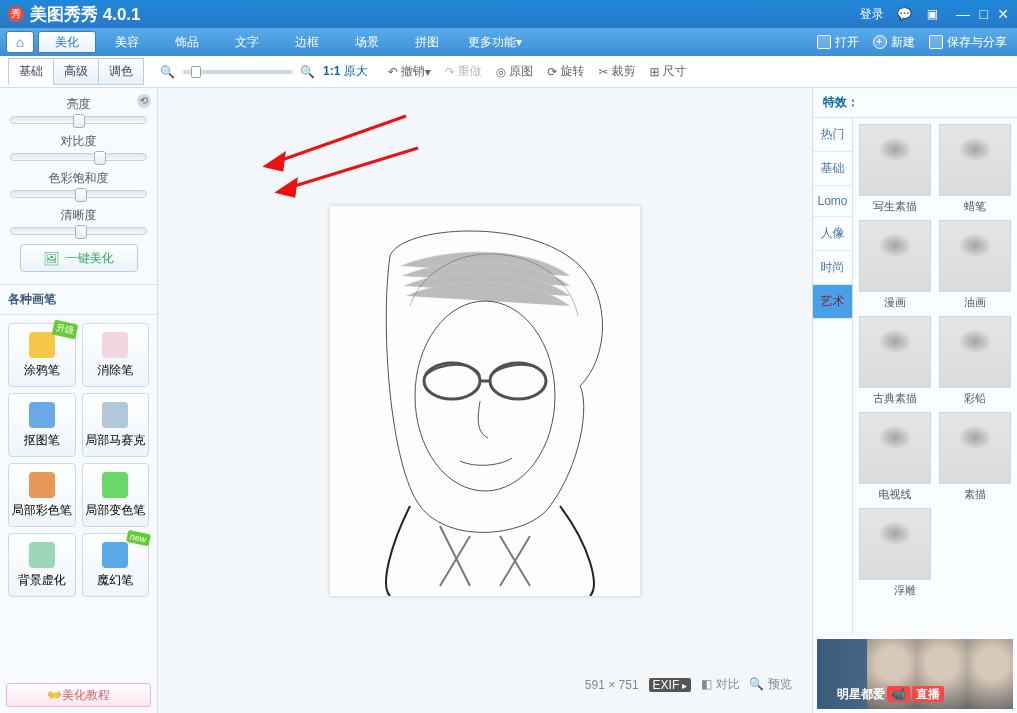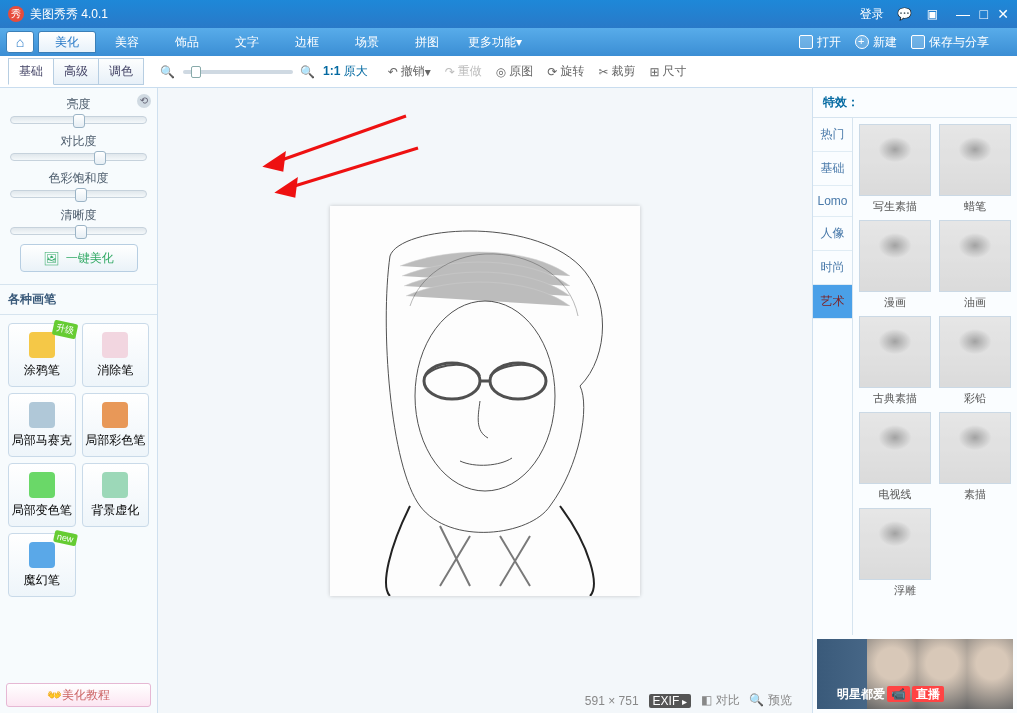--- a/index.html
+++ b/index.html
@@ -1,31 +1,31 @@
 <!DOCTYPE html>
 <html><head>
 <meta charset="utf-8">
 <style>
 * { margin: 0; padding: 0; box-sizing: border-box; font-family: "Microsoft YaHei", Arial, sans-serif; font-size: 12px; }
 body { width: 1017px; height: 713px; background: #fff; overflow: hidden; }
 
 .titlebar { height: 28px; background: linear-gradient(#1e88d8, #2979c8); display: flex; align-items: center; padding: 0 8px; color: #fff; }
 .titlebar .logo { width: 16px; height: 16px; background: #e74c3c; border-radius: 50%; display: flex; align-items: center; justify-content: center; font-size: 10px; color:#fff; margin-right: 6px; }
-.titlebar .title { font-size: 12px; font-weight: normal; flex: 0 0 auto; }
+.titlebar .title { font-size: 17px; font-weight: bold; flex: 0 0 auto; }
 .titlebar .spacer { flex: 1; }
 .titlebar .tbtn { margin-left: 14px; cursor: pointer; display:flex; align-items:center; }
 .titlebar .winbtns span { margin-left: 6px; cursor:pointer; font-size:14px;}
 
 .menubar { height: 28px; background: linear-gradient(#58acea,#3b8ed4); display: flex; align-items: center; padding-left: 6px; }
 .menubar .home { width: 28px; height: 22px; background:#fff; border:1px solid #3a7fb8; border-radius:3px; display:flex; align-items:center; justify-content:center; color:#2a7bc8; font-size:14px; margin-right:4px; cursor:pointer;}
 .menubar .mtab { height: 22px; padding: 0 16px; color:#fff; display:flex; align-items:center; border:1px solid transparent; border-radius:3px 3px 0 0; margin-right:2px; cursor:pointer;}
 .menubar .mtab.active { background: linear-gradient(#fff,#e8f2fa); color:#2a7bc8; border-color:#3a7fb8;}
 .menubar .more { color:#fff; padding:0 10px; display:flex; align-items:center; cursor:pointer;}
 .menubar .mspacer { flex:1; }
-.menubar .ractions { display:flex; align-items:flex-start; padding-right:28px; }
+.menubar .ractions { display:flex; align-items:flex-start; padding-right:10px; }
 .menubar .ractions .ra { color:#fff; display:flex; align-items:center; margin-left:14px; cursor:pointer; }
 .menubar .ractions .ra .icn { margin-right:4px; display:inline-block; width:14px; height:14px; }
 .icn-open { background:#fff3; border:1px solid #fff; border-radius:2px;}
 .icn-new { background:#fff3; border-radius:50%; border:1px solid #fff; position:relative;}
 .icn-new::after{content:"+"; position:absolute; top:-1px; left:2px; color:#fff; font-size:11px;}
 .icn-save { background:#fff3; border:1px solid #fff; border-radius:2px;}
 
 .toprow { height: 32px; border-bottom:1px solid #c9ddef; display:flex; align-items:center; }
 .subtabs { display:flex; margin-left:8px; }
 .subtabs .st { padding:4px 10px; border:1px solid #b7cee2; background:linear-gradient(#fdfefe,#e7f0f8); color:#446; cursor:pointer; margin-right:-1px;}
@@ -55,21 +55,21 @@
 .brushtitle { padding:6px 8px; color:#3a5a7a; font-weight:bold; border-bottom:1px solid #d6e4ef;}
 .brushgrid { display:grid; grid-template-columns: 1fr 1fr; gap:6px; padding:8px; }
 .brushbtn { height:64px; border:1px solid #c9dae9; border-radius:4px; background:linear-gradient(#fff,#eef5fa); display:flex; flex-direction:column; align-items:center; justify-content:center; cursor:pointer; position:relative;}
 .brushbtn .bicon { width:26px; height:26px; margin-bottom:4px; border-radius:4px;}
 .brushbtn .badge { position:absolute; top:-2px; right:-2px; background:#6c3; color:#fff; font-size:9px; padding:1px 3px; border-radius:2px; transform:rotate(12deg);}
 .tutorialbtn { margin:6px; height:24px; border:1px solid #e6b8d4; background:linear-gradient(#fff,#fce6f2); border-radius:3px; display:flex; align-items:center; justify-content:center; color:#c66; cursor:pointer;}
 
 .canvaswrap { flex:1; position:relative; background:#f3f7fa; display:flex; align-items:center; justify-content:center;}
 .canvas { width:310px; height:390px; background:#fff; box-shadow:0 0 4px rgba(0,0,0,.2); position:relative; overflow:hidden;}
 .sketch { position:absolute; inset:0; }
-.cvfooter { position:absolute; bottom:4px; right:20px; color:#888; display:flex; align-items:center; gap:10px;}
+.cvfooter { position:absolute; bottom:20px; right:20px; color:#888; display:flex; align-items:center; gap:10px;}
 .cvfooter .exif { background:#555; color:#fff; padding:0 4px; font-size:10px; border-radius:2px;}
 
 .arrow { position:absolute; stroke:#e11; stroke-width:3; fill:none; }
 .arrowhead { fill:#e11; }
 
 .rightpanel { width:205px; border-left:1px solid #cfe0ef; background:#fafdff; display:flex; flex-direction:column;}
 .rtitle { padding:6px 10px; color:#0369a1; font-weight:bold; border-bottom:1px solid #d6e4ef;}
 .rbody { flex:1; display:flex; }
 .rcats { width:40px; display:flex; flex-direction:column; border-right:1px solid #d6e4ef;}
 .rcats .rc { padding:8px 4px; text-align:center; color:#4a7aaa; cursor:pointer; border-bottom:1px solid #e0ecf4;}
@@ -207,20 +207,24 @@
     <div class="brushtitle">各种画笔</div>
     <div class="brushgrid" id="brushgrid">
         <div class="brushbtn">
           <div class="badge">升级</div>
           <div class="bicon" style="background:#f5c847"></div>
           <div>涂鸦笔</div>
         </div>
         <div class="brushbtn">
           <div class="bicon" style="background:#f2d6e0"></div>
           <div>消除笔</div>
+        </div>
+        <div class="brushbtn">
+          <div class="bicon" style="background:#6aa8e8"></div>
+          <div>抠图笔</div>
         </div>
         <div class="brushbtn">
           <div class="bicon" style="background:#b0c8d8"></div>
           <div>局部马赛克</div>
         </div>
         <div class="brushbtn">
           <div class="bicon" style="background:#e89858"></div>
           <div>局部彩色笔</div>
         </div>
         <div class="brushbtn">

